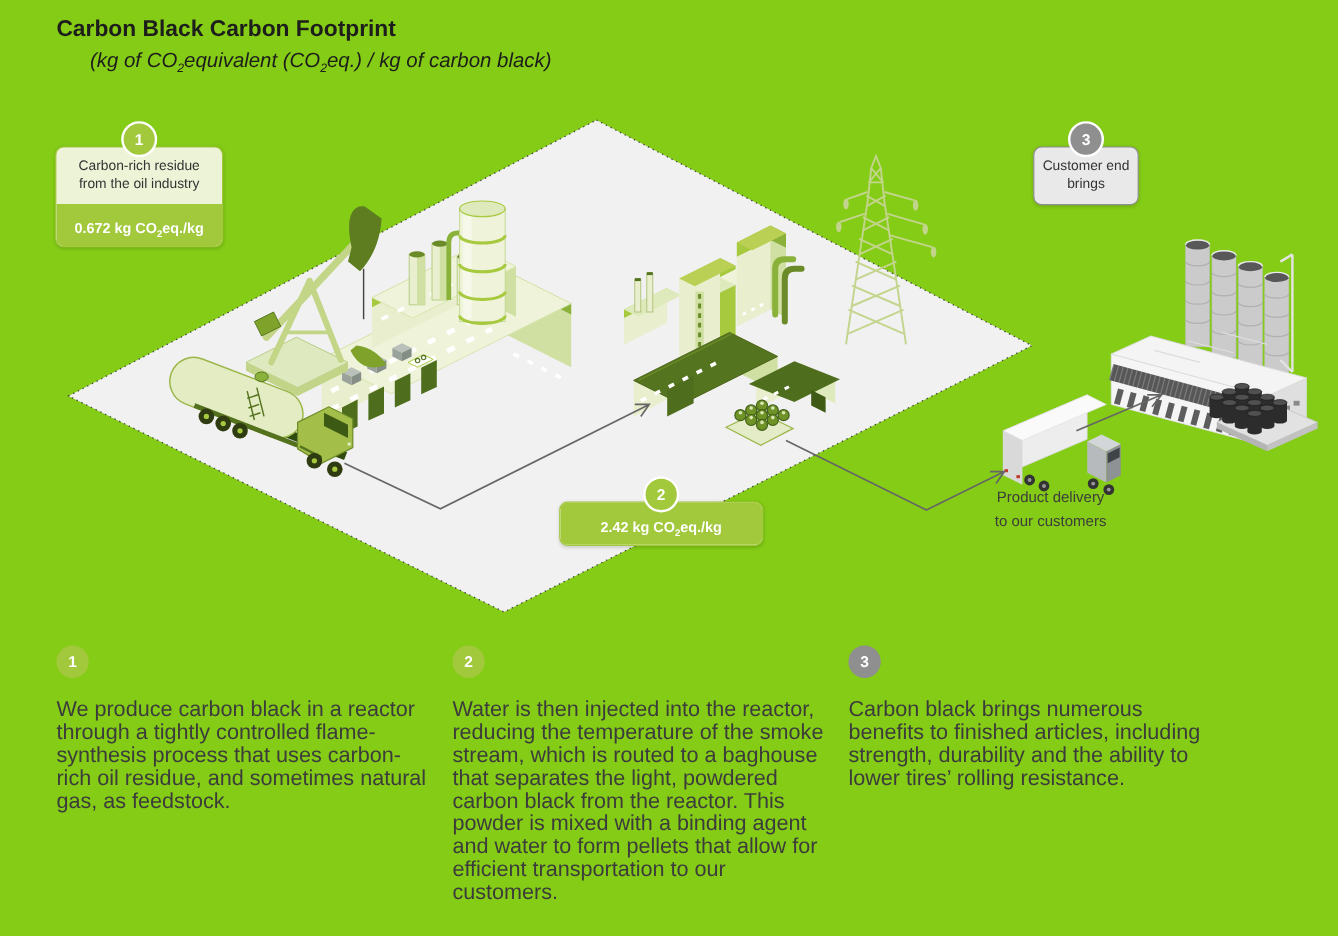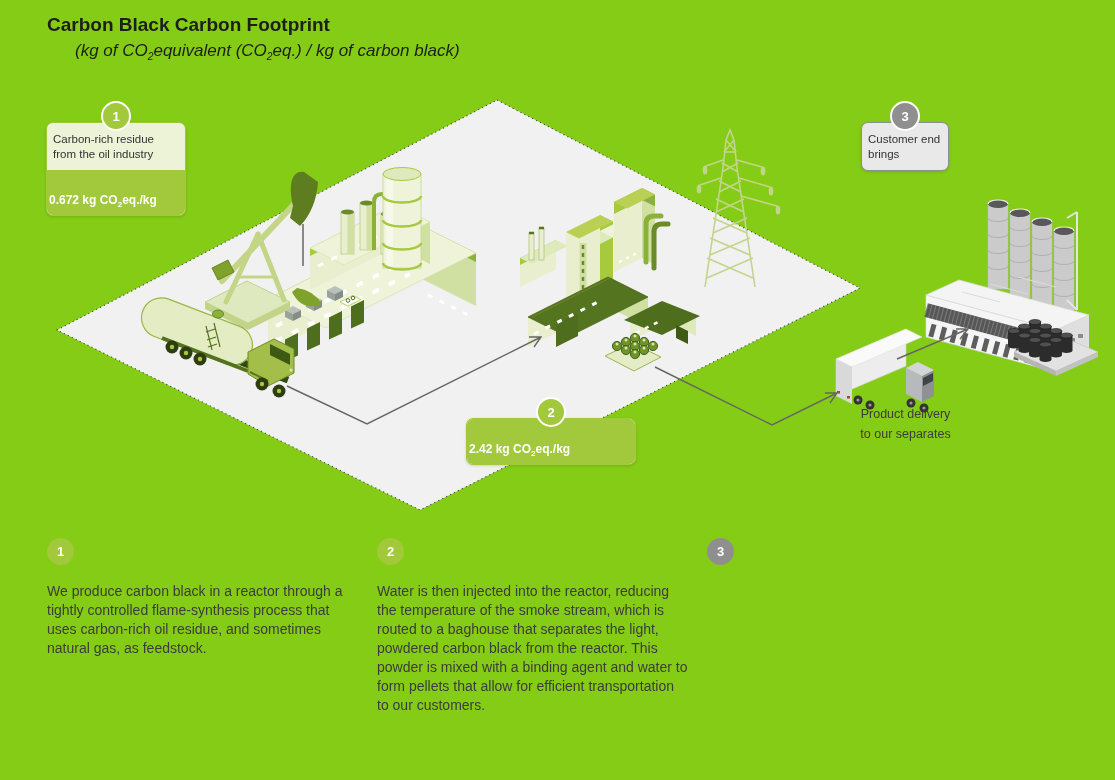--- a/index.html
+++ b/index.html
@@ -9,43 +9,43 @@
   .subtitle{position:absolute;left:47px;top:41px;font-size:17px;font-style:italic;color:#1d1d1b;margin-left:28px;}
   .subtitle sub{font-size:60%;}
   .scene{position:absolute;left:0;top:0;}
   
   .callout{position:absolute;}
   .callout .circle{position:absolute;left:50%;top:-21px;transform:translateX(-50%);
       width:26px;height:26px;border:2px solid #fff;border-radius:50%;
       display:flex;align-items:center;justify-content:center;
       color:#fff;font-weight:700;font-size:13px;z-index:2;}
   .callout .box{position:relative;border:1.5px solid;border-radius:7px;overflow:hidden;
-      text-align:left;box-shadow:0 1px 3px rgba(0,0,0,.14);}
+      text-align:center;box-shadow:0 1px 3px rgba(0,0,0,.14);}
   .callout.green .circle{background:#a2c83c;}
   .callout.green .box{border-color:#a2c83c;background:#edf3d7;}
   .callout.gray .circle{background:#8f8f8f;}
   .callout.gray .box{border-color:#8f8f8f;background:#e9e9e9;}
   .callout .label{padding:9px 6px 8px;font-size:11.5px;line-height:15px;color:#333;}
-  .callout .bar{background:#a2c83c;color:#fff;font-weight:700;font-size:12px;padding:23px 2px 6px;}
+  .callout .bar{background:#a2c83c;color:#fff;font-weight:700;font-size:12px;padding:13px 2px 6px;}
   .callout .bar sub{font-size:8px;}
   #callout-1{left:46px;top:122px;width:140px;}
   #callout-2{left:466px;top:418px;width:170px;}
   #callout-3{left:861px;top:122px;width:88px;}
-  .caption{position:absolute;left:838px;top:404px;width:135px;text-align:center;
+  .caption{position:absolute;left:808px;top:404px;width:135px;text-align:center;
       font-size:12.5px;line-height:20px;color:#3c3c3b;}
   
   .step{position:absolute;width:312px;}
   #step-1{left:47px;top:538px;}
   #step-2{left:377px;top:538px;}
   #step-3{left:707px;top:538px;}
   .step .badge{width:27px;height:27px;border-radius:50%;display:flex;align-items:center;
       justify-content:center;color:#fff;font-weight:700;font-size:13px;}
   .badge.green{background:#a2c83c;}
   .badge.gray{background:#8f8f8f;}
-  .step p{margin:17px 0 0 0;font-size:14px;line-height:19px;color:#3c3c3b;}
+  .step p{margin:17px 0 0 0;font-size:18px;line-height:19px;color:#3c3c3b;}
 </style>
 </head>
 <body>
 
 <div class="page">
 
   <h1 class="title">Carbon Black Carbon Footprint</h1>
   <div class="subtitle"><span>(kg of CO</span><sub>2</sub><span>equivalent (CO</span><sub>2</sub><span>eq.) / kg of carbon black)</span></div>
 
   <svg class="scene" width="1115" height="530" viewBox="0 0 1115 530">
@@ -315,28 +315,29 @@
 
   <div class="callout gray" id="callout-3">
     <div class="circle">3</div>
     <div class="box">
       <div class="label">Customer end brings</div>
     </div>
   </div>
 
   <div class="caption">
     <div>Product delivery</div>
-    <div>to our separates</div>
+    <div>to our customers</div>
   </div>
 
   <div class="step" id="step-1">
     <div class="badge green">1</div>
     <p>We produce carbon black in a reactor through a tightly controlled flame-synthesis process that uses carbon-rich oil residue, and sometimes natural gas, as feedstock.</p>
   </div>
   <div class="step" id="step-2">
     <div class="badge green">2</div>
     <p>Water is then injected into the reactor, reducing the temperature of the smoke stream, which is routed to a baghouse that separates the light, powdered carbon black from the reactor. This powder is mixed with a binding agent and water to form pellets that allow for efficient transportation to our customers.</p>
   </div>
   <div class="step" id="step-3">
     <div class="badge gray">3</div>
+    <p>Carbon black brings numerous benefits to finished articles, including strength, durability and the ability to lower tires’ rolling resistance.</p>
   </div>
 
 </div>
 
 </body></html>

